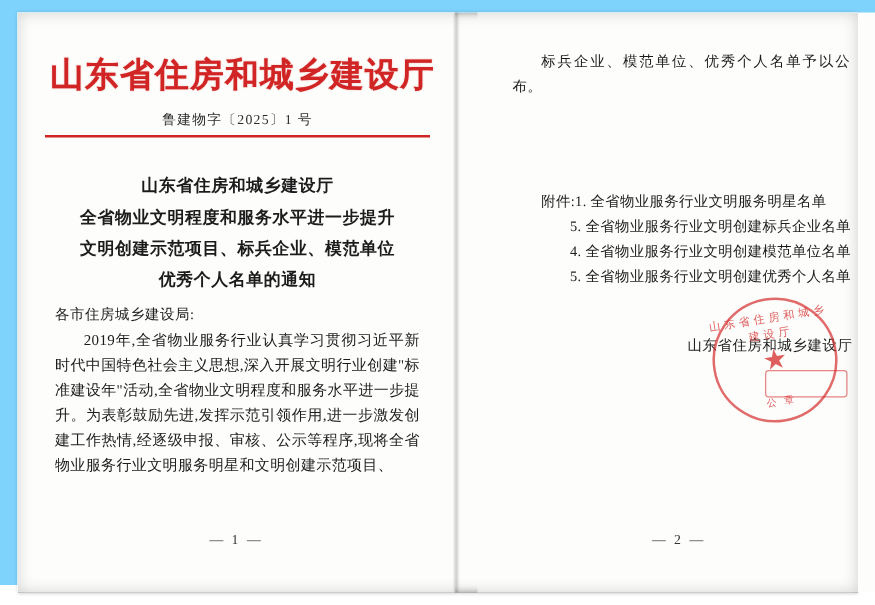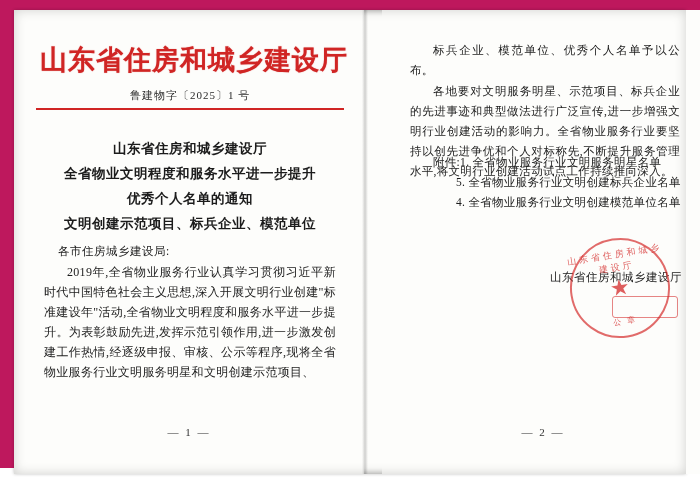--- a/index.html
+++ b/index.html
@@ -10,21 +10,21 @@
   body {
     width: 700px;
     height: 484px;
     font-family: "Liberation Serif", serif;
     overflow: hidden;
   }
   #doc-scan {
     position: relative;
     width: 700px;
     height: 468px;
-    background: #be185d;
+    background: #7dd3fc;
   }
   
   .paper {
     position: absolute;
     left: 14px;
     top: 10px;
     width: 672px;
     height: 464px;
     background: #fdfdfb;
     box-shadow: 0 0 6px rgba(0,0,0,0.35) inset, 0 0 3px rgba(0,0,0,0.25);
@@ -88,21 +88,21 @@
   .title-line {
     font-size: 13.5px;
     font-weight: bold;
     color: #1c1c1c;
     line-height: 25px;
     letter-spacing: 0.5px;
     white-space: nowrap;
   }
   .salutation {
     position: absolute;
-    left: 44px;
+    left: 30px;
     top: 234px;
     font-size: 11.5px;
     color: #1c1c1c;
     letter-spacing: 0.5px;
     font-family: Liberation Serif, serif;
   }
   .body-left {
     position: absolute;
     left: 30px;
     top: 252px;
@@ -224,45 +224,45 @@
   <div class="paper">
 
     <div class="page page-left">
       <div class="masthead">山东省住房和城乡建设厅</div>
       <div class="doc-number">鲁建物字〔2025〕1 号</div>
       <div class="red-rule"></div>
 
       <div class="title-block">
         <div class="title-line">山东省住房和城乡建设厅</div>
         <div class="title-line">全省物业文明程度和服务水平进一步提升</div>
+        <div class="title-line">文明创建示范项目、标兵企业、模范单位</div>
         <div class="title-line">优秀个人名单的通知</div>
-        <div class="title-line">文明创建示范项目、标兵企业、模范单位</div>
       </div>
 
       <div class="salutation">各市住房城乡建设局:</div>
 
       <div class="body-left">
         <p>2019年,全省物业服务行业认真学习贯彻习近平新时代中国特色社会主义思想,深入开展文明行业创建"标准建设年"活动,全省物业文明程度和服务水平进一步提升。为表彰鼓励先进,发挥示范引领作用,进一步激发创建工作热情,经逐级申报、审核、公示等程序,现将全省物业服务行业文明服务明星和文明创建示范项目、</p>
       </div>
 
       <div class="pagenum">— 1 —</div>
     </div>
 
     <div class="gutter"></div>
 
     <div class="page page-right">
       <div class="body-right">
         <p>标兵企业、模范单位、优秀个人名单予以公布。</p>
-        <p>各地要对文明服务明星、示范项目、标兵企业的先进事迹和典型做法进行广泛宣传,进一步增强文明行业创建活动的影响力。全省物业服务行业要坚持以创先进争优和个人对标称先,不断提升服务管理水平,将文明行业创建活动试点工作持续推向深入。</p>
       </div>
 
       <div class="attach-block">
         <div class="att-first">附件:1. 全省物业服务行业文明服务明星名单</div>
         <div class="att-item">5. 全省物业服务行业文明创建标兵企业名单</div>
         <div class="att-item">4. 全省物业服务行业文明创建模范单位名单</div>
+        <div class="att-item">5. 全省物业服务行业文明创建优秀个人名单</div>
       </div>
 
       <div class="signature">
         <div>山东省住房和城乡建设厅</div>
       </div>
 
       <div class="seal">
         <div class="seal-top-text">山东省住房和城乡建设厅</div>
         <div class="seal-star">★</div>
         <div class="seal-bottom-text">公 章</div>

